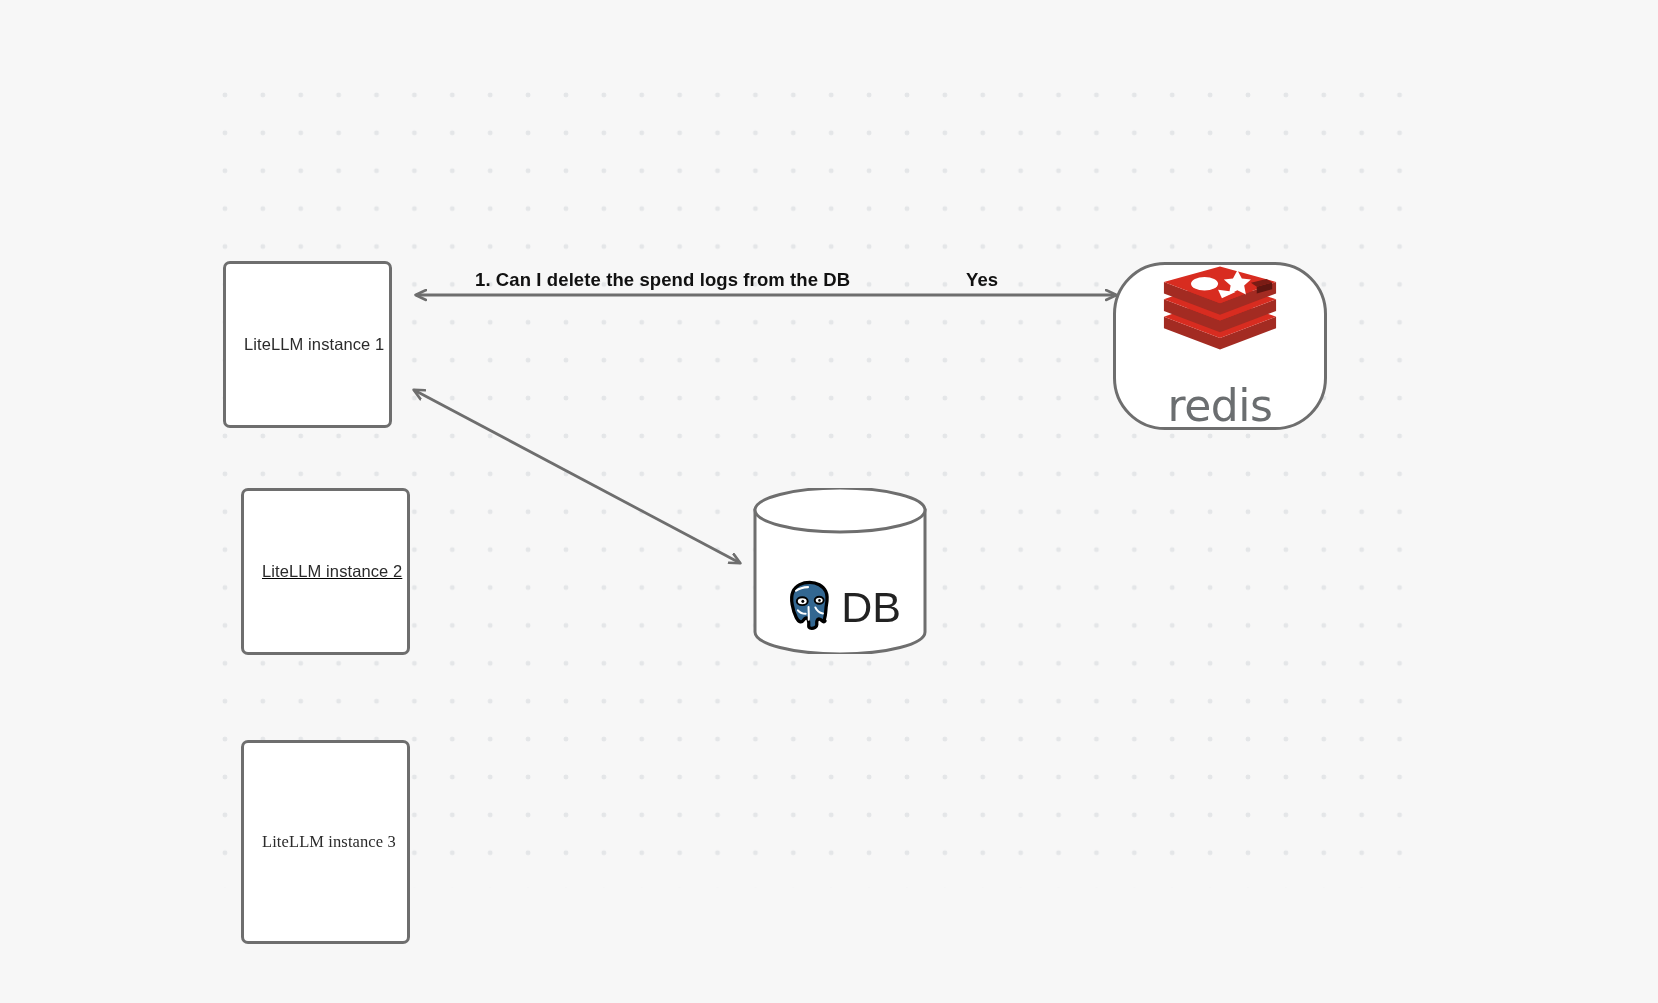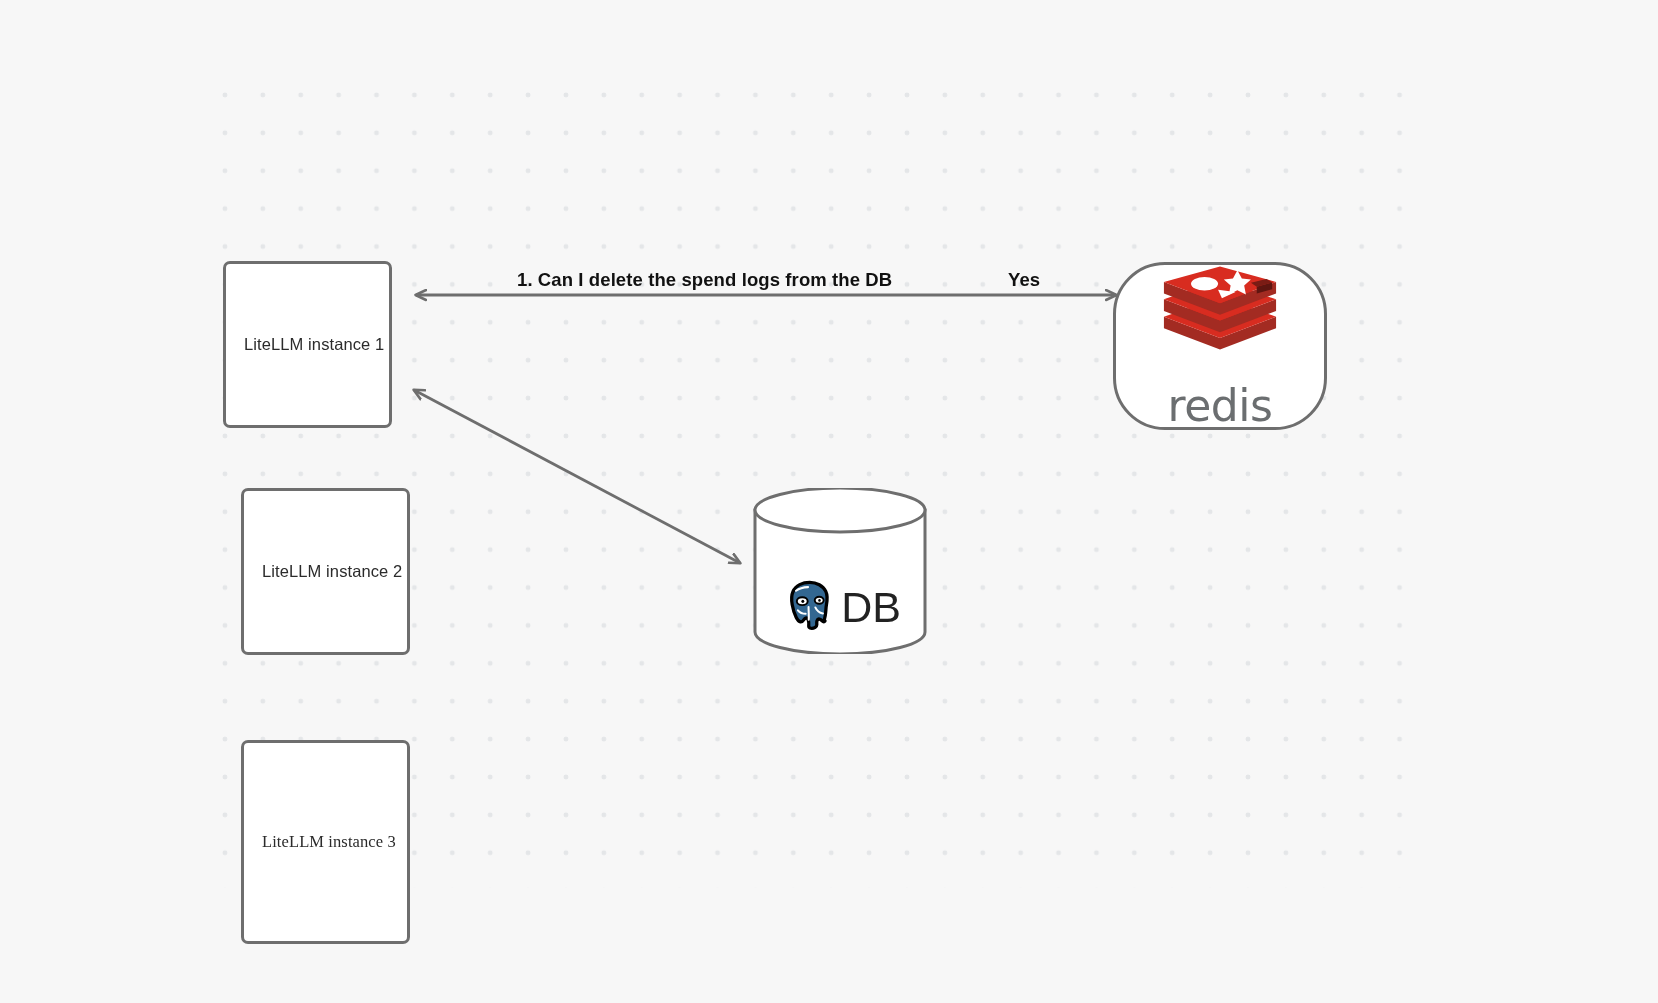--- a/index.html
+++ b/index.html
@@ -107,21 +107,20 @@
     height: 1003px;
     pointer-events: none;
   }
   .edge-label {
     position: absolute;
     font-size: 18.5px;
     font-weight: bold;
     color: #111111;
     white-space: nowrap;
     letter-spacing: 0.1px;
-    margin-left: 42px;
   }
 </style>
 </head>
 <body>
 
 <div id="canvas">
 
   <div id="dot-grid"></div>
 
   <svg id="edge-layer" viewBox="0 0 1658 1003" xmlns="http://www.w3.org/2000/svg">
@@ -147,21 +146,21 @@
 
   <div class="edge-label" style="left:475px; top:269px;">1.  Can I delete the spend logs from the DB</div>
 
   <div class="edge-label" style="left:966px; top:269px;text-align:center;">Yes</div>
 
 
   <div class="node instance-node" style="left:223px; top:261px; width:169px; height:167px;">
     <span class="instance-label">LiteLLM instance 1</span>
   </div>
 
-  <div class="node instance-node" style="left:241px; top:488px; width:169px; height:167px;">
+  <div class="node instance-node" style="left:241px; top:488px; width:169px; height:167px;text-decoration:underline;">
     <span class="instance-label">LiteLLM instance 2</span>
   </div>
 
   <div class="node instance-node" style="left:241px; top:740px; width:169px; height:204px;font-family:Liberation Serif, serif;">
     <span class="instance-label">LiteLLM instance 3</span>
   </div>
 
   <div class="node" id="redis-node" style="left:1113px; top:262px; width:214px; height:168px;">
     <div class="redis-logo-wrap">
       <svg width="116" height="84" viewBox="0 0 120 86" xmlns="http://www.w3.org/2000/svg">

